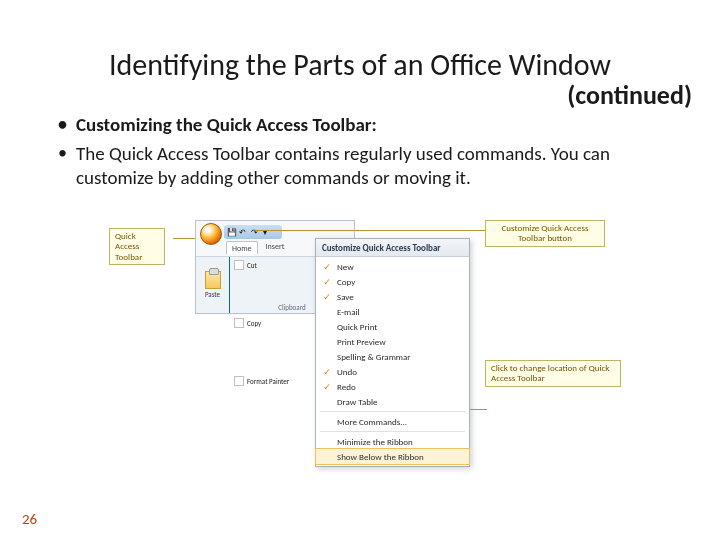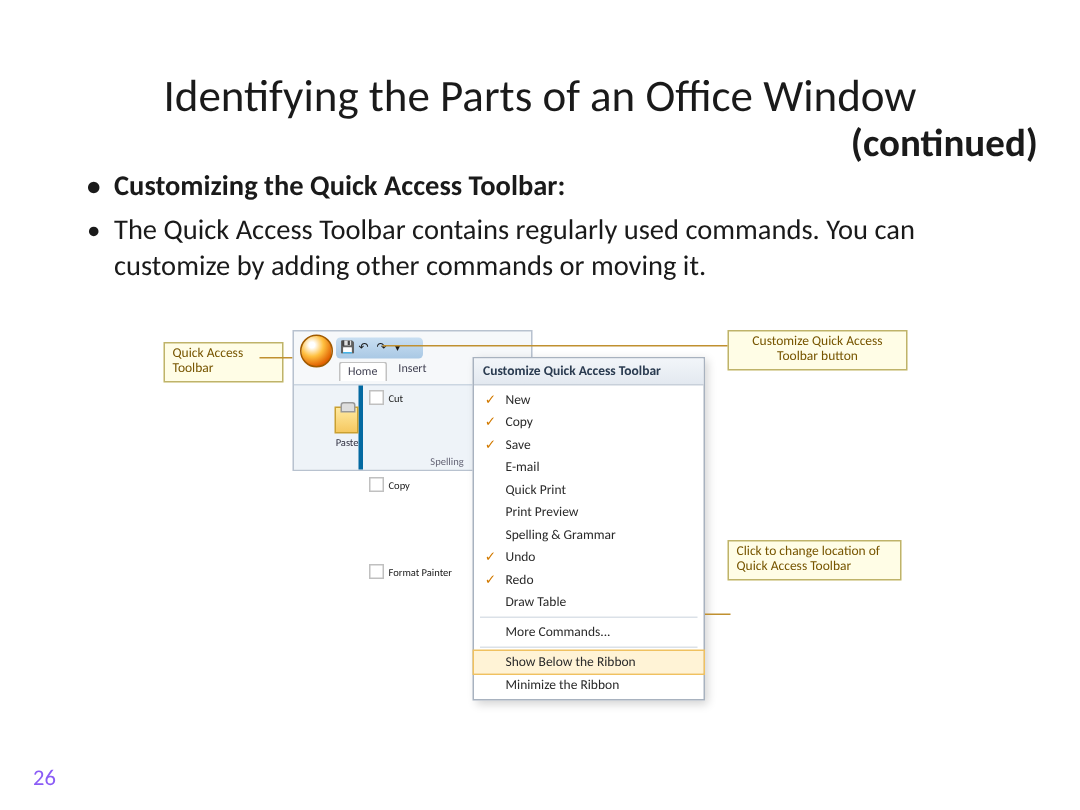--- a/index.html
+++ b/index.html
@@ -15,53 +15,53 @@
   .figure { position: absolute; left: 115px; top: 220px; width: 500px; height: 225px; }
   .callout-box { position: absolute; background: #fffde6; border: 1px solid #bfb36a; padding: 2px 5px; font-size: 9px; color: #775500; line-height: 1.15; }
   .leader { position: absolute; height: 1px; background: #c09030; }
   .ribbon-area { position: absolute; left: 80px; top: 0; width: 160px; height: 94px; background: #f6f8fa; border: 1px solid #b8c2cf; }
   .office-btn { position: absolute; left: 4px; top: 2px; width: 22px; height: 22px; border-radius: 50%; background: radial-gradient(circle at 35% 30%, #fff 10%, #ffc040 40%, #e06000 75%); border: 1px solid #a05a00; }
   .qat { position: absolute; left: 28px; top: 4px; width: 58px; height: 14px; background: linear-gradient(#c9dff2,#a9c8e4); border-radius: 3px; display:flex; align-items:center; padding:0 3px; gap:4px;}
   .qat .qicon { width: 8px; height: 8px; font-size: 8px; line-height: 8px; }
   .tabstrip { position: absolute; left: 28px; top: 20px; right: 0; height: 15px; display: flex; align-items: flex-start; gap: 8px; font-size: 8px; color: #445; padding-left: 2px; }
   .tabstrip .home { background: #fff; border: 1px solid #c2c2c2; border-bottom: none; padding: 1px 5px; border-radius: 2px 2px 0 0; }
   .group { position: absolute; top: 35px; left: 0; right: 0; bottom: 0; background: #eef3f8; border-top: 1px solid #cbd6e1; display: flex; }
-  .paste { width: 34px; border-right: 3px solid #0369a1; display:flex; flex-direction:column; align-items:flex-end; justify-content:center;margin-left:12px; }
+  .paste { width: 34px; border-right: 1px solid #0369a1; display:flex; flex-direction:column; align-items:center; justify-content:center; }
   .paste .clip { width: 16px; height: 18px; background: linear-gradient(#ffe9a0,#f5c860); border:1px solid #caa030; position:relative; }
   .paste .clip::before { content:""; position:absolute; top:-4px; left:3px; width:8px; height:5px; border:1px solid #999; border-radius:2px 2px 0 0; background:#ddd; }
   .paste-label { font-size: 7px; margin-top:1px; color:#334; }
   .gbody { flex:1; display:flex; flex-direction:column; padding:3px 4px; position:relative;gap:48px; }
   .mini-row { display:flex; gap:3px; font-size:7px; align-items:center; }
   .mini-row .ico { width:10px; height:10px; background:#fff; border:1px solid #c0c0c0; }
   .group-label { position:absolute; bottom:1px; left:0; right:0; text-align:center; font-size:7px; color:#667; }
   .dropdown { position: absolute; left: 200px; top: 18px; width: 155px; background: #fff; border: 1px solid #a8b2bf; box-shadow: 2px 2px 6px rgba(0,0,0,.18); }
   .dd-title { background: linear-gradient(#f2f5f9,#e3e9f0); border-bottom: 1px solid #c8d0da; font-size: 9px; font-weight: 700; color: #2a3b50; padding: 3px 6px; }
   .dd-list { padding: 2px 0; }
   .dd-item { display:flex; align-items:center; gap:5px; padding: 2px 6px; font-size: 9px; color:#2a2a2a; }
   .dd-item .chk { width:10px; text-align:center; color:#d27a00; font-size:9px; }
   .dd-sep { height:1px; background:#dbe1e8; margin:2px 4px; }
   .dd-item.sel { background: #fff3d6; outline: 1px solid #f0c160; }
-  .page-num { position: absolute; left: 22px; bottom: 12px; font-size: 15px; color: #8b5cf6; }
+  .page-num { position: absolute; left: 22px; bottom: 12px; font-size: 15px; color: #c2410c; }
 </style>
 </head>
 <body>
 
 <div class="slide">
 
   <h1 class="title">Identifying the Parts of an Office Window</h1>
   <h1 class="title-sub">(continued)</h1>
 
   <ul class="bullets">
     <li class="b1">Customizing the Quick Access Toolbar:</li>
     <li class="b2">The Quick Access Toolbar contains regularly used commands. You can customize by adding other commands or moving it.</li>
   </ul>
 
   <div class="figure">
 
-    <div class="callout-box" style="left:-6px; top:8px; width:80px;">Quick Access
+    <div class="callout-box" style="left:-6px; top:8px; width:56px;">Quick Access
 Toolbar</div>
     <div class="leader" style="left:58px; top:18px; width:50px;"></div>
 
     <div class="ribbon-area">
       <div class="office-btn"></div>
       <div class="qat">
         <span class="qicon">💾</span>
         <span class="qicon">↶</span>
         <span class="qicon">↷</span>
         <span class="qicon">▾</span>
@@ -81,21 +81,21 @@
               <span>Cut</span>
             </div>
           <div class="mini-row">
               <span class="ico"></span>
               <span>Copy</span>
             </div>
           <div class="mini-row">
               <span class="ico"></span>
               <span>Format Painter</span>
             </div>
-          <div class="group-label">Spelling</div>
+          <div class="group-label">Clipboard</div>
         </div>
       </div>
     </div>
 
     <div class="callout-box" style="left:370px; top:0px; width:120px;text-align:center;">Customize Quick Access
 Toolbar button</div>
     <div class="leader" style="left:140px; top:10px; width:230px;"></div>
 
     <div class="dropdown">
       <div class="dd-title">Customize Quick Access Toolbar</div>
@@ -139,31 +139,31 @@
           <div class="dd-item">
             <span class="chk"></span>
             <span>Draw Table</span>
           </div>
           <div class="dd-sep"></div>
           <div class="dd-item">
             <span class="chk"></span>
             <span>More Commands...</span>
           </div>
           <div class="dd-sep"></div>
+          <div class="dd-item">
+            <span class="chk"></span>
+            <span>Minimize the Ribbon</span>
+          </div>
           <div class="dd-item sel">
             <span class="chk"></span>
             <span>Show Below the Ribbon</span>
           </div>
-          <div class="dd-item">
-            <span class="chk"></span>
-            <span>Minimize the Ribbon</span>
-          </div>
         </div>
     </div>
 
-    <div class="callout-box" style="left:370px; top:140px; width:116px;">Click to change location
+    <div class="callout-box" style="left:370px; top:140px; width:136px;">Click to change location
 of Quick Access Toolbar</div>
     <div class="leader" style="left:355px; top:189px; width:17px;"></div>
 
   </div>
 
   <div class="page-num">26</div>
 </div>
 
 </body></html>

